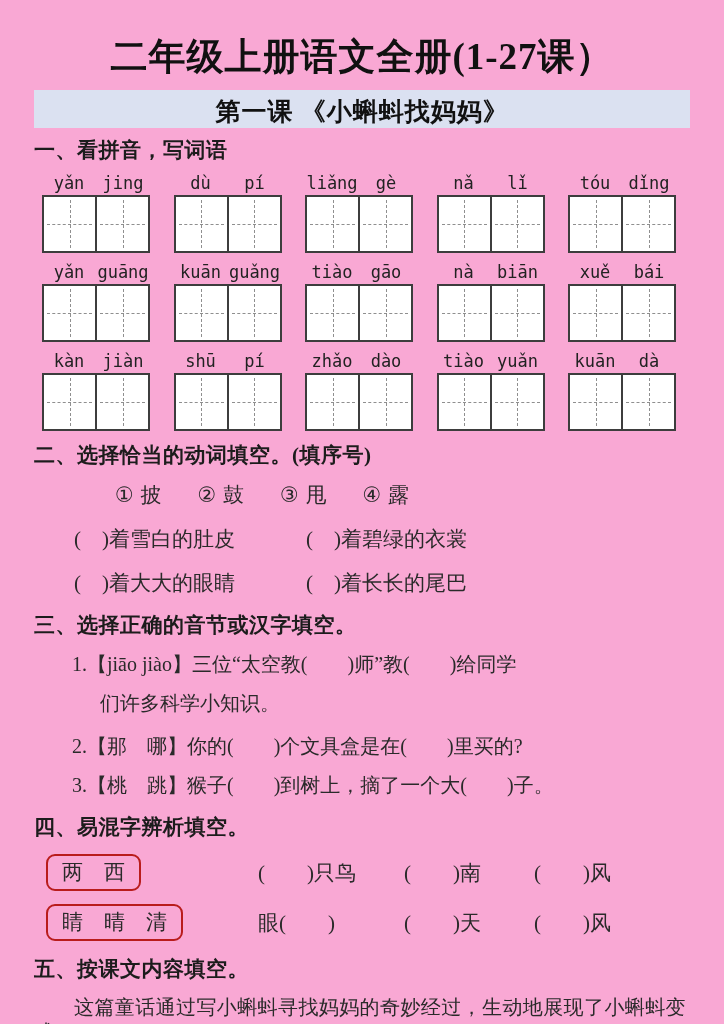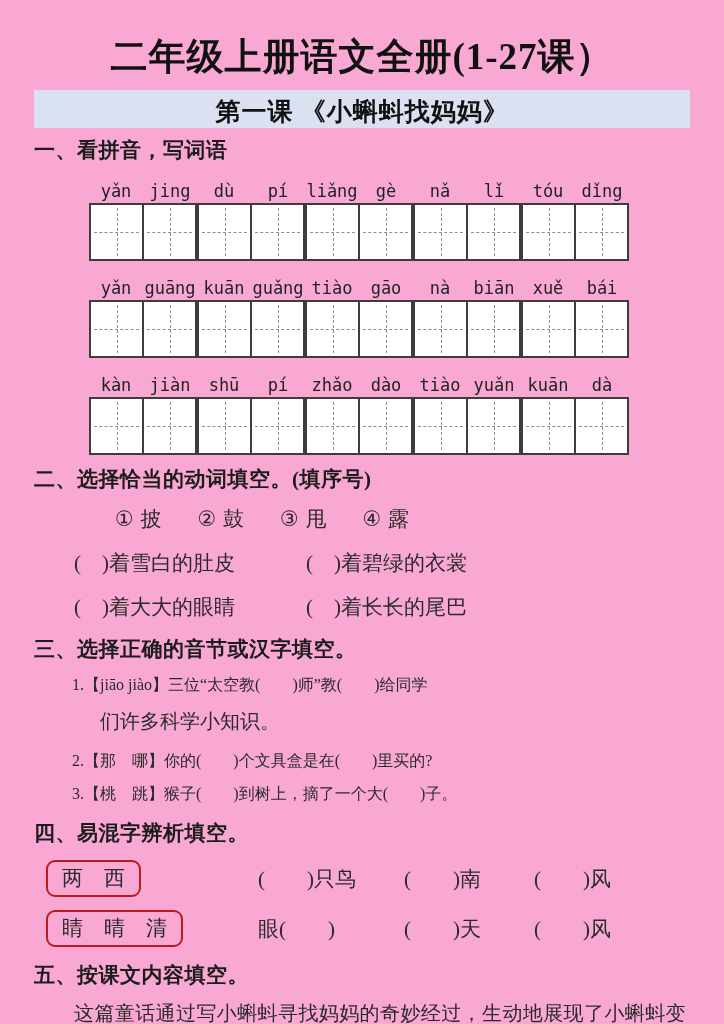--- a/index.html
+++ b/index.html
@@ -38,22 +38,22 @@
   }
   .sec-h.s1 { margin-top:8px; }
   .sec-h.s2 { margin-top:10px; }
   .sec-h.s3 { margin-top:14px; }
   .sec-h.s4 { margin-top:14px; }
   .sec-h.s5 { margin-top:14px; }
 
   
   .pinyin-grid { margin:2px 14px 0 8px; }
   .pinyin-row {
-    display:flex; justify-content:center;
-    margin-top:14px;
+    display:flex; justify-content:space-between;
+    margin-top:6px;
   }
   .pinyin-group { width:108px; }
   .pinyin-labels {
     display:flex; height:25px; align-items:flex-end;
     padding-bottom:2px;
   }
   .pinyin-labels span {
     flex:1; text-align:center;
     font-family:"DejaVu Sans Mono",monospace;
     font-size:17px; color:#222222;
@@ -87,21 +87,21 @@
     align-items:flex-end;
   }
   .verb-row {
     margin:16px 0 0 40px;
     display:flex;
     font-size:21px; color:#2a2a2a;
   }
   .verb-row .verb-item:first-child { width:232px; }
 
   
-  .q-item { margin:12px 0 0 38px; font-size:16px; color:#2a2a2a;font-family:Liberation Serif, serif; }
+  .q-item { margin:12px 0 0 38px; font-size:20px; color:#2a2a2a;font-family:Liberation Serif, serif; }
   .q-cont { margin:12px 0 16px 66px; font-size:20px; color:#2a2a2a; }
 
   
   .four-row {
     margin:13px 0 0 12px;
     display:flex; align-items:center;
     font-size:21px; color:#2a2a2a;
   }
   .four-box-wrap { width:212px; }
   .char-box {

